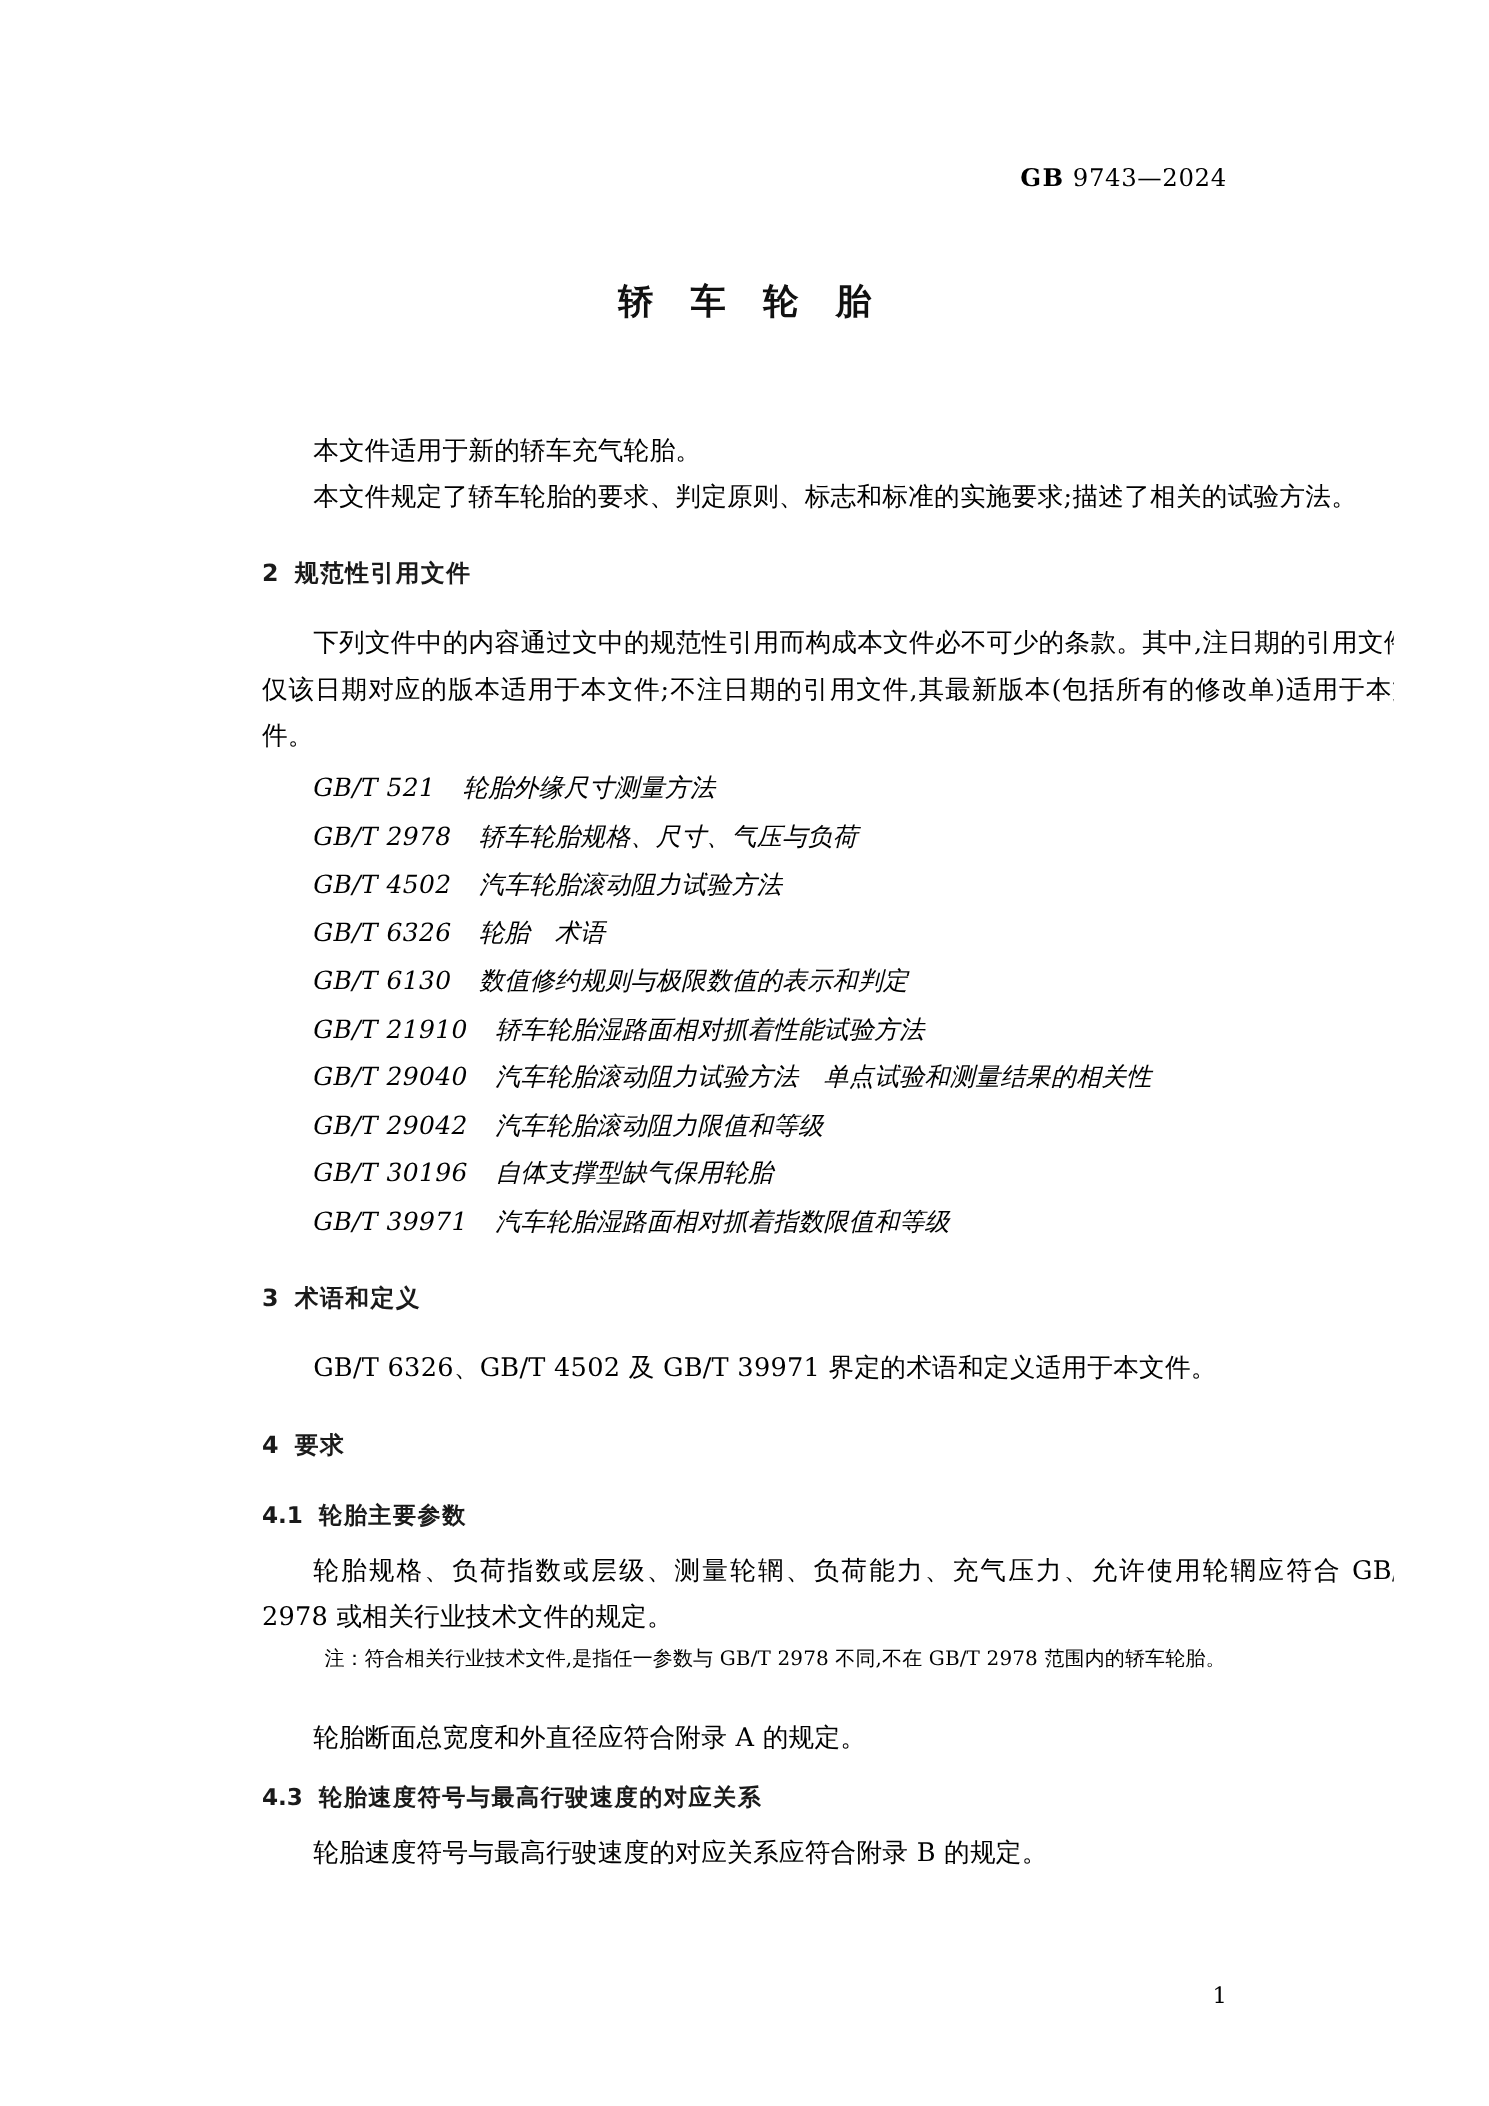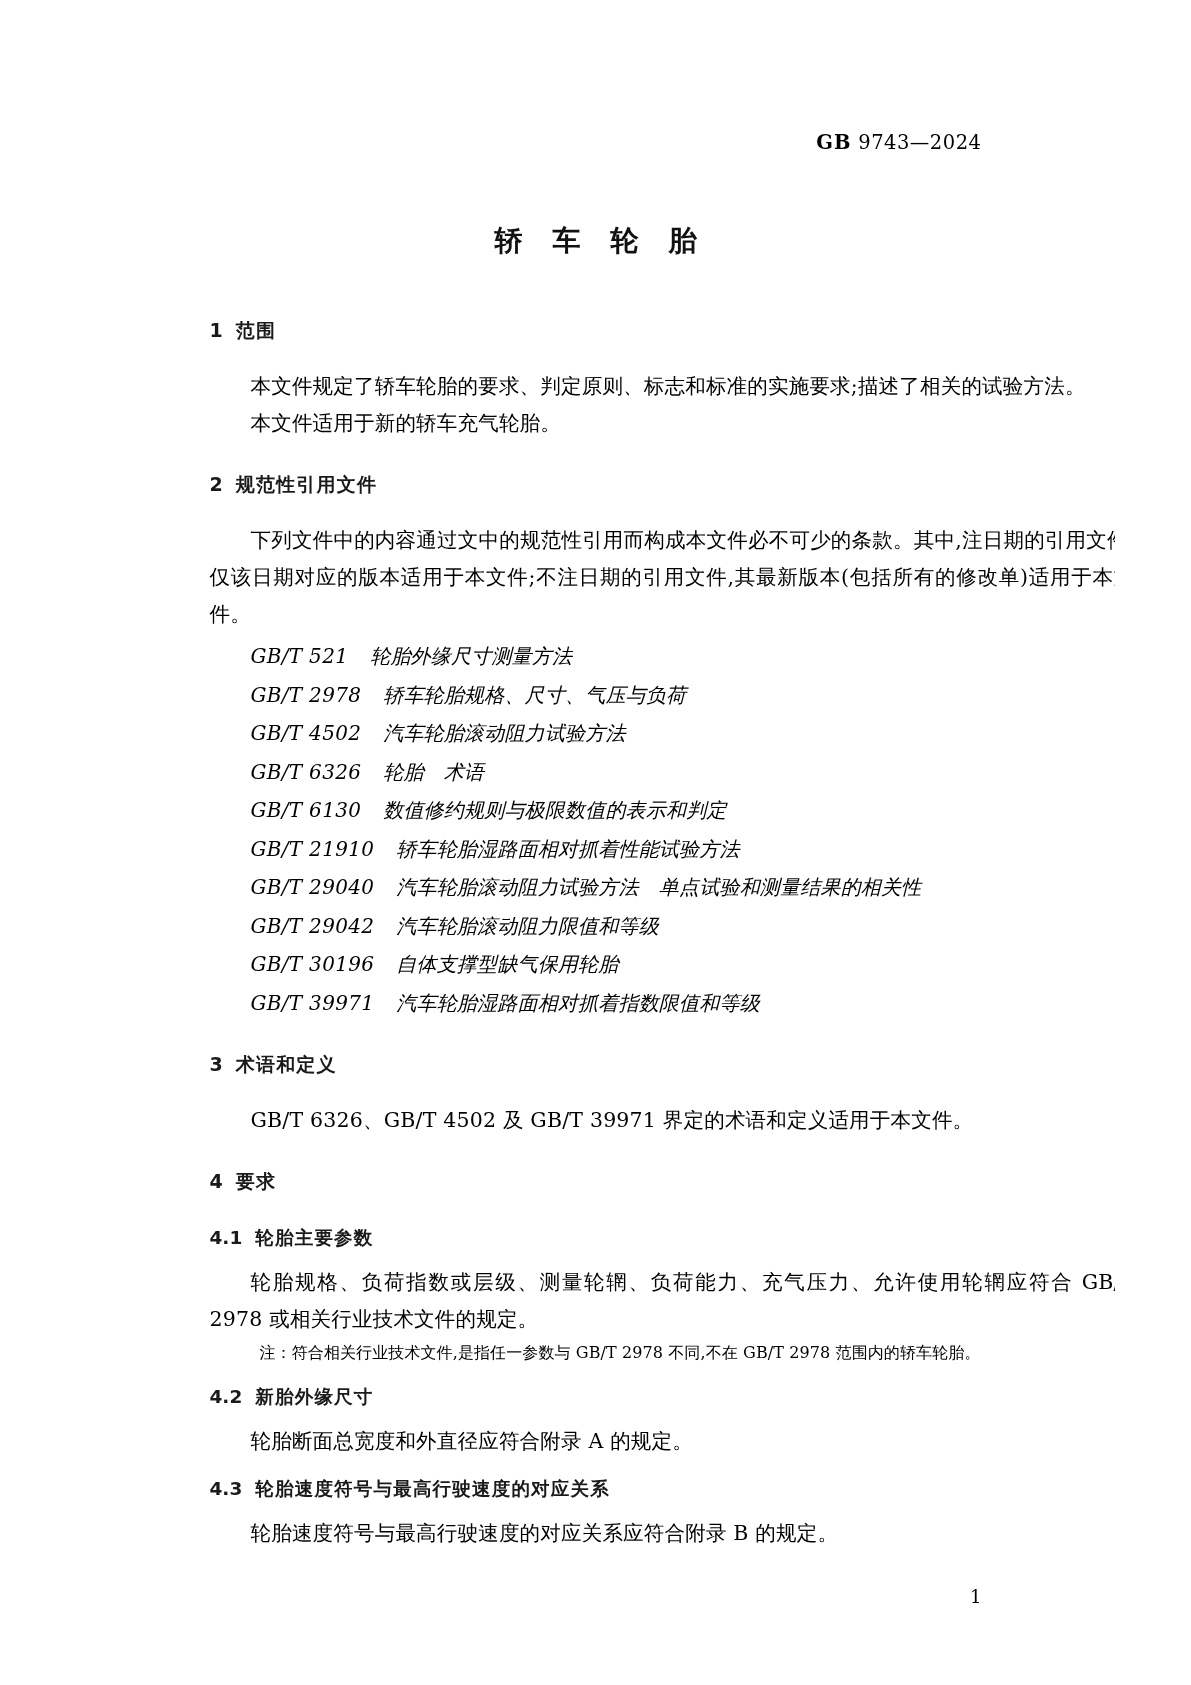--- a/index.html
+++ b/index.html
@@ -137,26 +137,23 @@
 <div class="page">
 
   <div class="header">
     <span class="gb-mark">GB</span><span>&nbsp;</span><span class="gb-num">9743—2024</span>
   </div>
 
   <div class="doc-title">轿车轮胎</div>
 
   <div class="body-col">
 
-    <div class="h1">
-      <span class="num">1</span><span class="txt">范围</span>
-    </div>
     <div class="gap-after-h1"></div>
+    <p class="p indent">本文件适用于新的轿车充气轮胎。</p>
     <p class="p indent">本文件规定了轿车轮胎的要求、判定原则、标志和标准的实施要求;描述了相关的试验方法。</p>
-    <p class="p indent">本文件适用于新的轿车充气轮胎。</p>
 
     <div class="gap-sec"></div>
 
     <div class="h1">
       <span class="num">2</span><span class="txt">规范性引用文件</span>
     </div>
     <div class="gap-after-h1"></div>
     <p class="p indent">下列文件中的内容通过文中的规范性引用而构成本文件必不可少的条款。其中,注日期的引用文件,仅该日期对应的版本适用于本文件;不注日期的引用文件,其最新版本(包括所有的修改单)适用于本文件。</p>
 
     <div class="gap-list-top"></div>
@@ -191,23 +188,20 @@
 
     <div class="h2">
       <span class="num">4.1</span><span class="txt">轮胎主要参数</span>
     </div>
     <div class="gap-after-h2"></div>
     <p class="p indent">轮胎规格、负荷指数或层级、测量轮辋、负荷能力、充气压力、允许使用轮辋应符合 GB/T 2978 或相关行业技术文件的规定。</p>
     <p class="note">注：符合相关行业技术文件,是指任一参数与 GB/T 2978 不同,不在 GB/T 2978 范围内的轿车轮胎。</p>
 
     <div class="gap-small"></div>
 
-    <div class="h2">
-      <span class="num">4.2</span><span class="txt">新胎外缘尺寸</span>
-    </div>
     <div class="gap-after-h2"></div>
     <p class="p indent">轮胎断面总宽度和外直径应符合附录 A 的规定。</p>
 
     <div class="gap-small"></div>
 
     <div class="h2">
       <span class="num">4.3</span><span class="txt">轮胎速度符号与最高行驶速度的对应关系</span>
     </div>
     <div class="gap-after-h2"></div>
     <p class="p indent">轮胎速度符号与最高行驶速度的对应关系应符合附录 B 的规定。</p>

